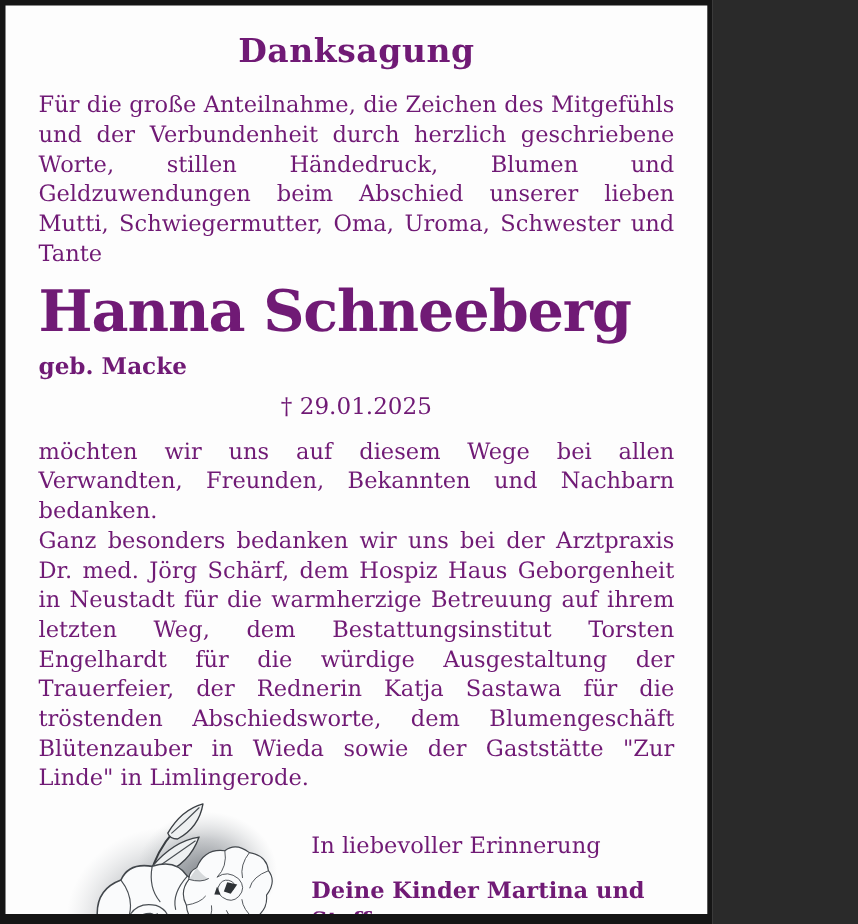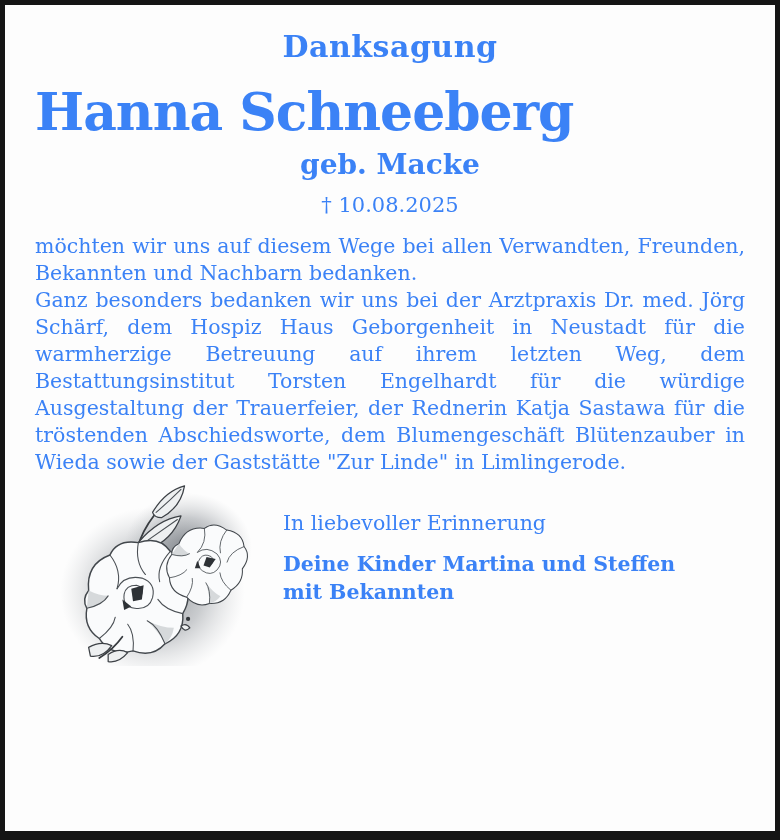--- a/index.html
+++ b/index.html
@@ -1,27 +1,27 @@
 <!DOCTYPE html>
 <html><head>
 <meta charset="utf-8">
 <style>
   html, body { margin: 0; padding: 0; background: #2a2a2a; }
   .notice {
     position: relative;
-    width: 780px;
+    width: 648px;
     height: 840px;
     box-sizing: border-box;
     margin: 0;
     background: #fdfdfd;
     border: 5px solid #151515;
     border-bottom-width: 9px;
     padding: 18px 30px 0 30px;
     font-family: "DejaVu Serif", "Liberation Serif", serif;
-    color: #3b82f6;
+    color: #701a75;
     overflow: hidden;
   }
   .title {
     font-size: 30px;
     font-weight: bold;
     text-align: center;
     margin: 6px 0 18px 0;
     letter-spacing: 0.5px;
   }
   .epigraph {
@@ -39,23 +39,23 @@
   }
   .intro { margin-bottom: 10px; }
   .deceased-name {
     font-size: 52px;
     font-weight: bold;
     line-height: 1.15;
     margin: 8px 0 0 0;
     letter-spacing: -1px;
   }
   .maiden-name {
-    font-size: 28px;
+    font-size: 21px;
     font-weight: bold;
-    text-align: center;
+    text-align: left;
     margin-top: 6px;
   }
   .death-date {
     font-size: 21px;
     text-align: center;
     margin-top: 12px;
   }
   .thanks { margin-top: 16px; }
   .bottom {
     display: flex;
@@ -90,24 +90,25 @@
   .stem  { fill: none; stroke: #383c40; stroke-width: 2; stroke-linecap: round; }
 </style>
 </head>
 <body>
 
 <div class="notice">
 
   <div class="title">Danksagung</div>
 
 
+  <p class="body-text intro">Für die große Anteilnahme, die Zeichen des Mitgefühls und der Verbundenheit durch herzlich geschriebene Worte, stillen Händedruck, Blumen und Geldzuwendungen beim Abschied unserer lieben Mutti, Schwiegermutter, Oma, Uroma, Schwester und Tante</p>
 
   <div class="deceased-name">Hanna Schneeberg</div>
   <div class="maiden-name">geb. Macke</div>
-  <div class="death-date">† 10.08.2025</div>
+  <div class="death-date">† 29.01.2025</div>
 
   <p class="body-text thanks">möchten wir uns auf diesem Wege bei allen Verwandten, Freunden, Bekannten und Nachbarn bedanken.</p>
   <p class="body-text">Ganz besonders bedanken wir uns bei der Arztpraxis Dr. med. Jörg Schärf, dem Hospiz Haus Geborgenheit in Neustadt für die warmherzige Betreuung auf ihrem letzten Weg, dem Bestattungsinstitut Torsten Engelhardt für die würdige Ausgestaltung der Trauerfeier, der Rednerin Katja Sastawa für die tröstenden Abschiedsworte, dem Blumengeschäft Blütenzauber in Wieda sowie der Gaststätte "Zur Linde" in Limlingerode.</p>
 
   <div class="bottom">
 
     <svg class="roses" viewBox="0 0 225 205" aria-hidden="true">
       <defs>
         <radialGradient id="shadowGrad" cx="50%" cy="50%" r="50%">
           <stop offset="0%" stop-color="#6b7076" stop-opacity="0.8"></stop>

